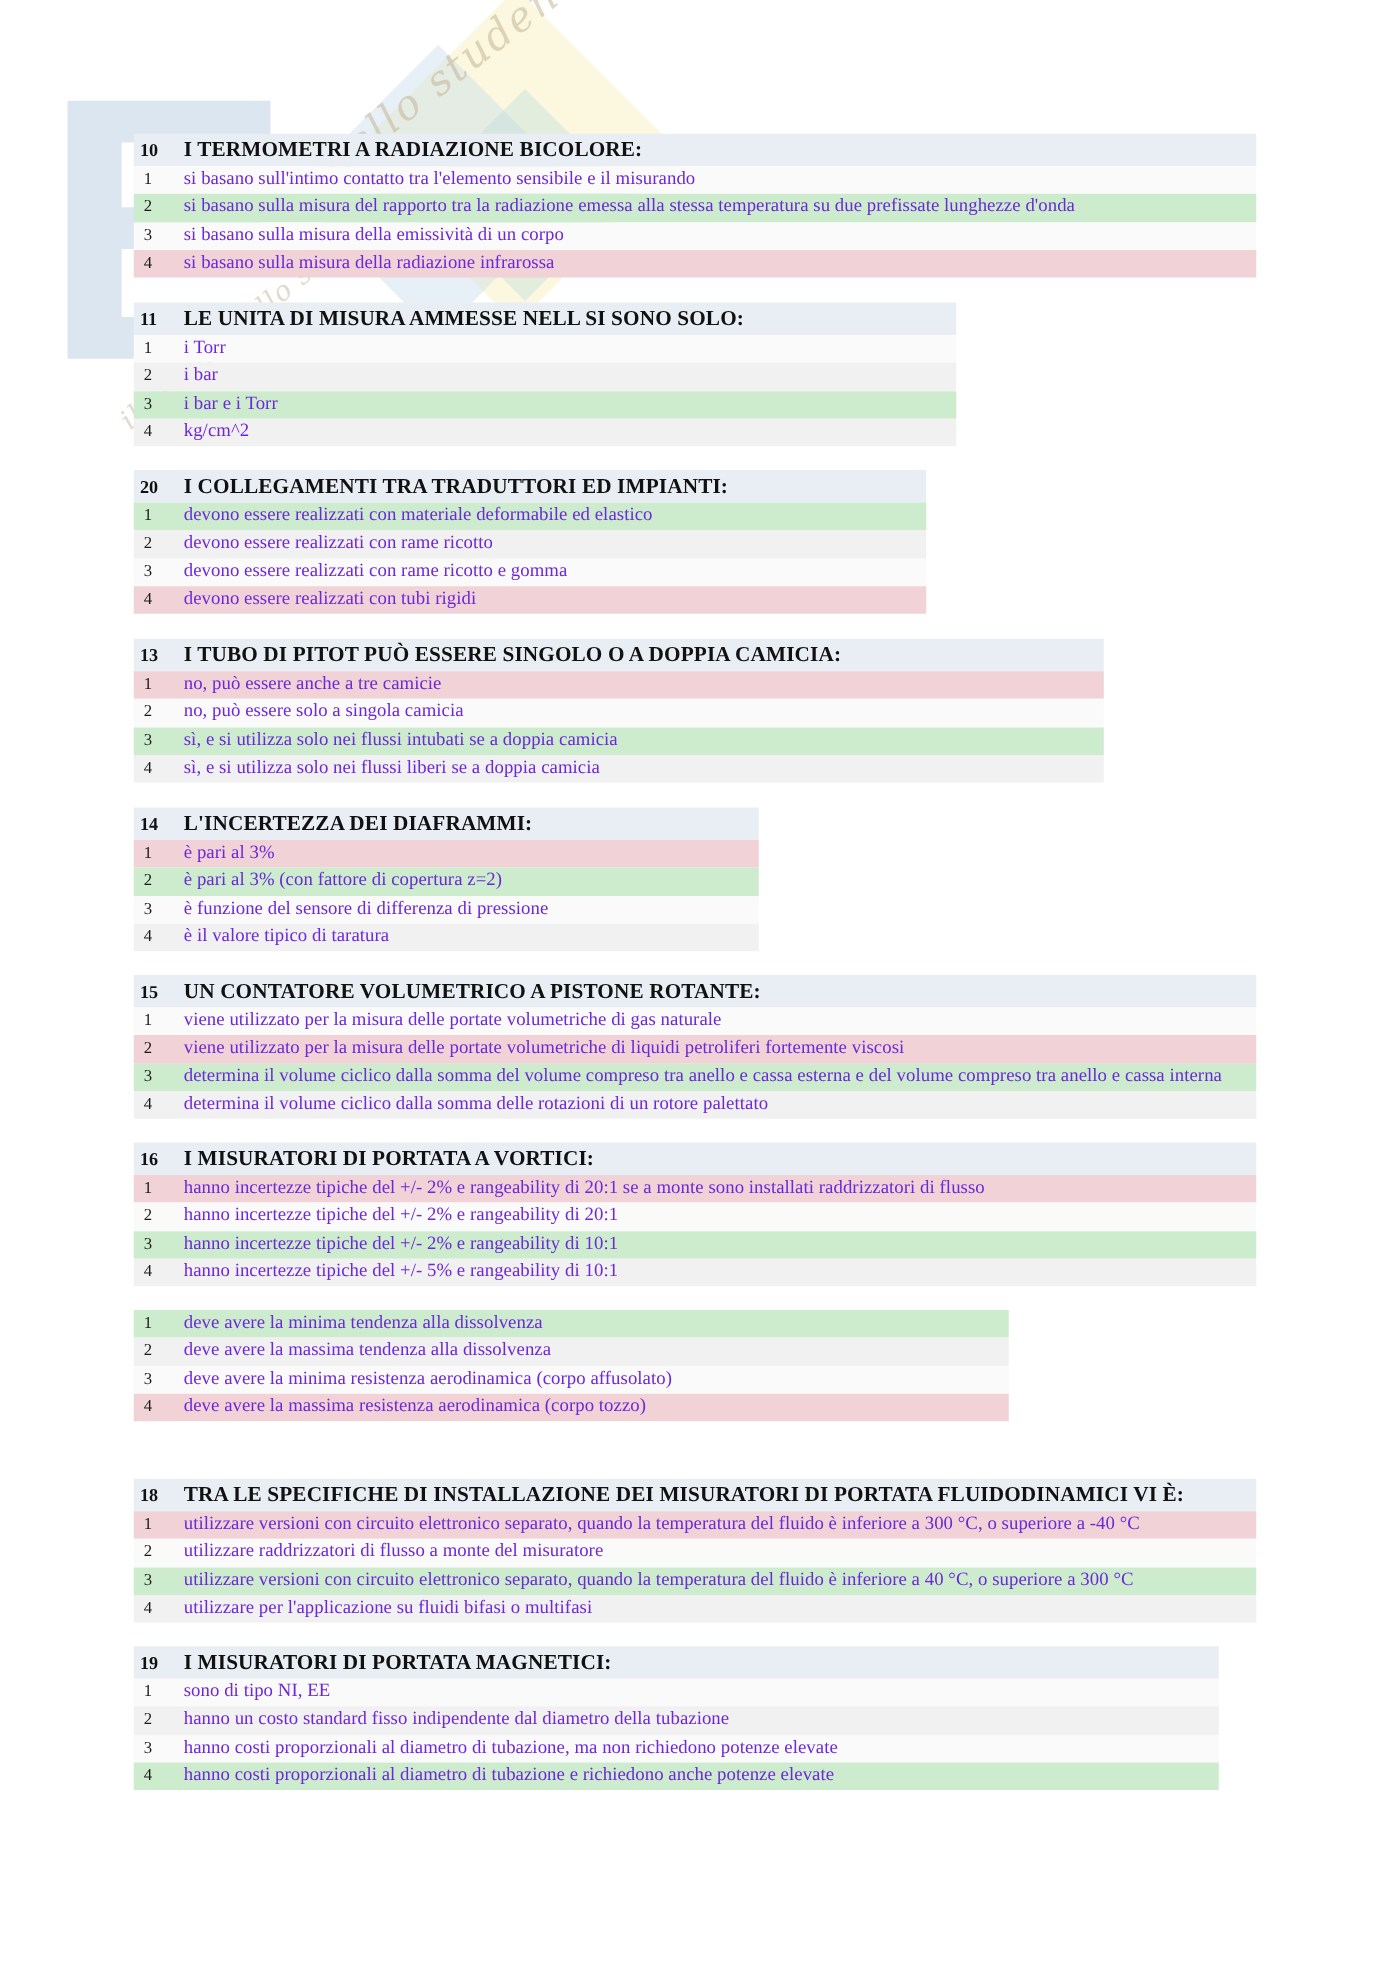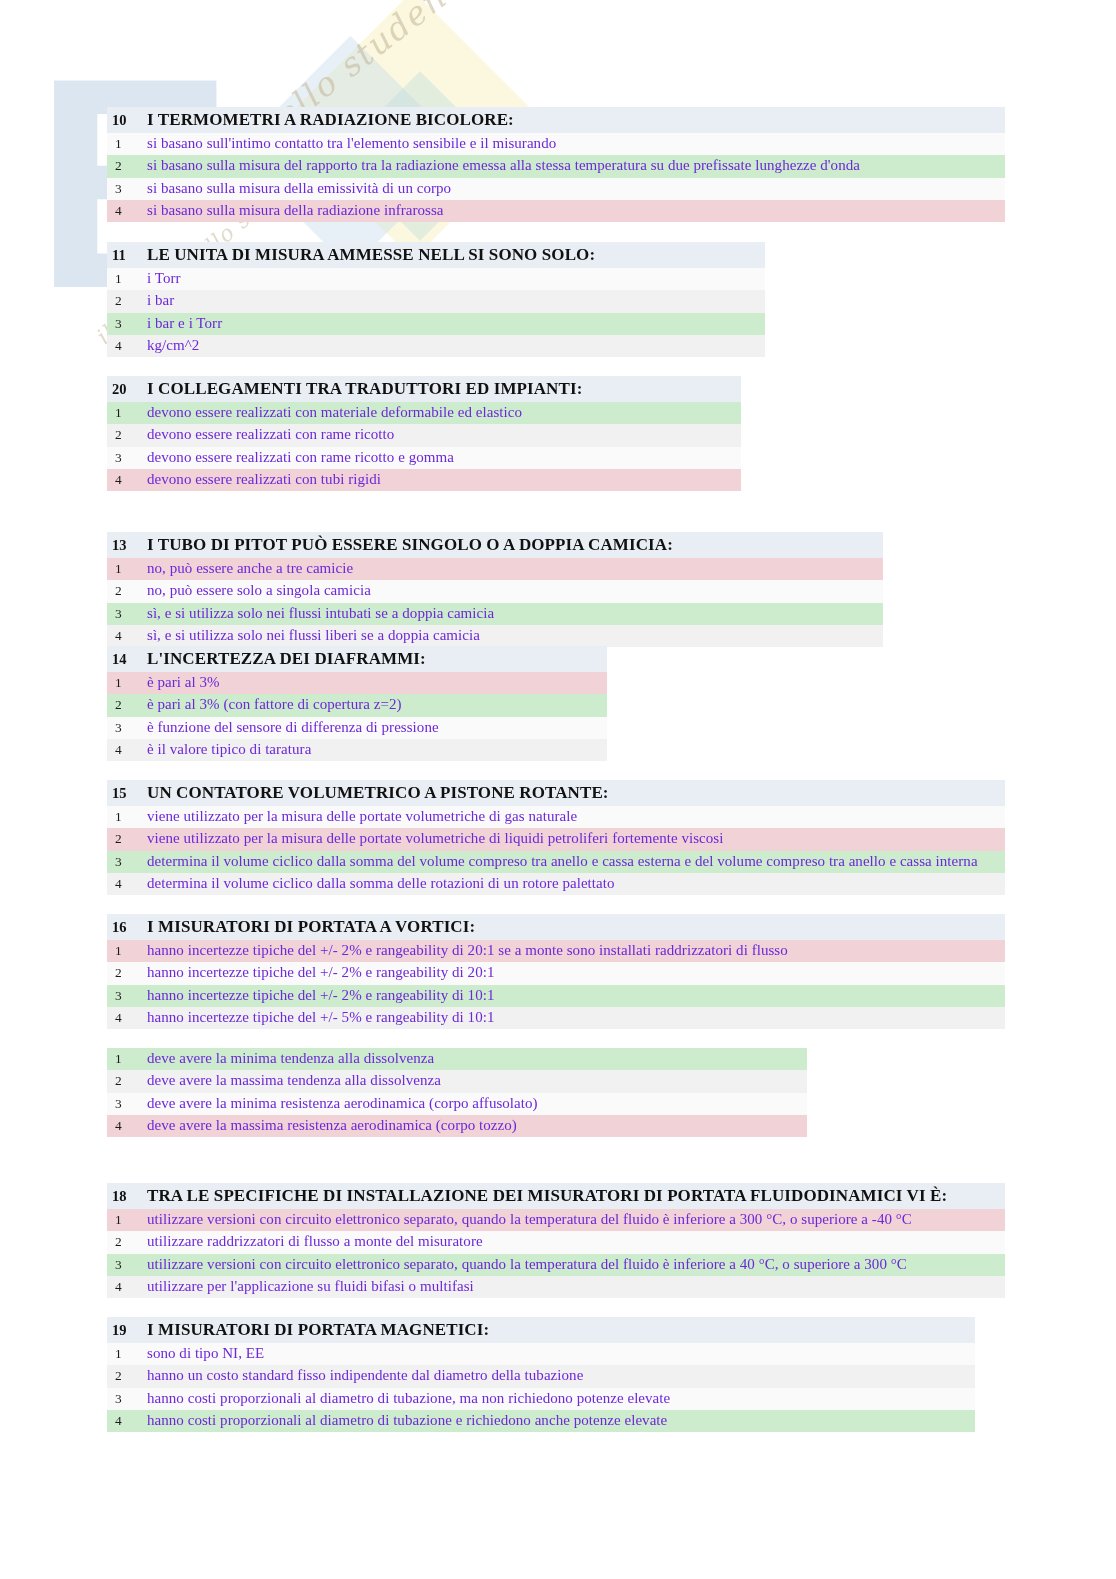--- a/index.html
+++ b/index.html
@@ -238,21 +238,21 @@
       </div>
       <div class="a-row odd">
         <span class="a-num">3</span>
         <span class="a-text">devono essere realizzati con rame ricotto e gomma</span>
       </div>
       <div class="a-row wrong">
         <span class="a-num">4</span>
         <span class="a-text">devono essere realizzati con tubi rigidi</span>
       </div>
     </div>
-    <div class="qblock" style="top: 532px; width: 776px;">
+    <div class="qblock" style="top: 511px; width: 776px;">
       <div class="q-header">
         <span class="q-num">13</span>
         <span class="q-title">I TUBO DI PITOT  PUÒ ESSERE SINGOLO O A DOPPIA CAMICIA:</span>
       </div>
       <div class="a-row wrong">
         <span class="a-num">1</span>
         <span class="a-text">no, può essere anche a tre camicie</span>
       </div>
       <div class="a-row odd">
         <span class="a-num">2</span>

